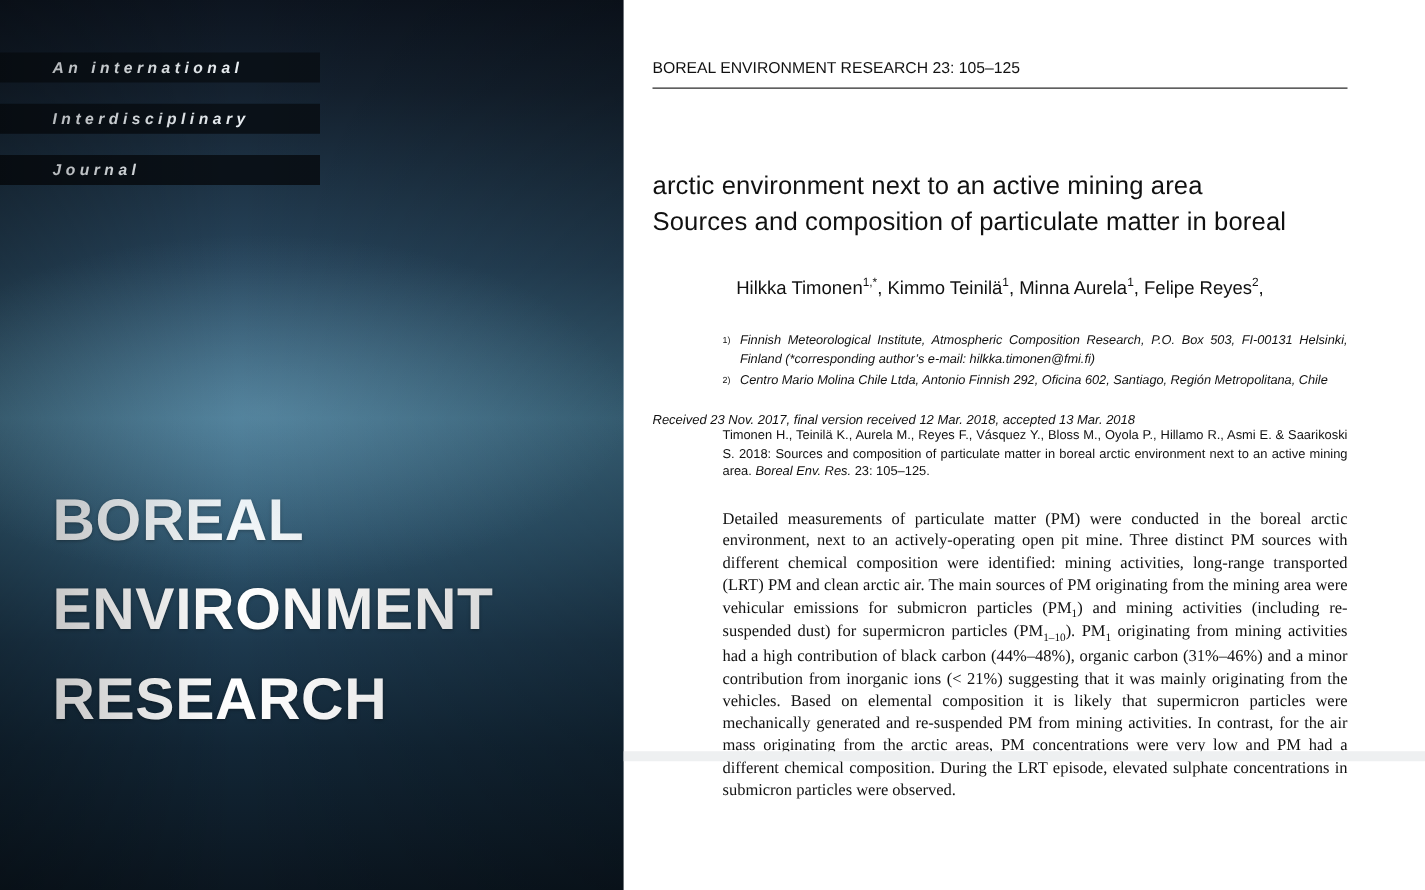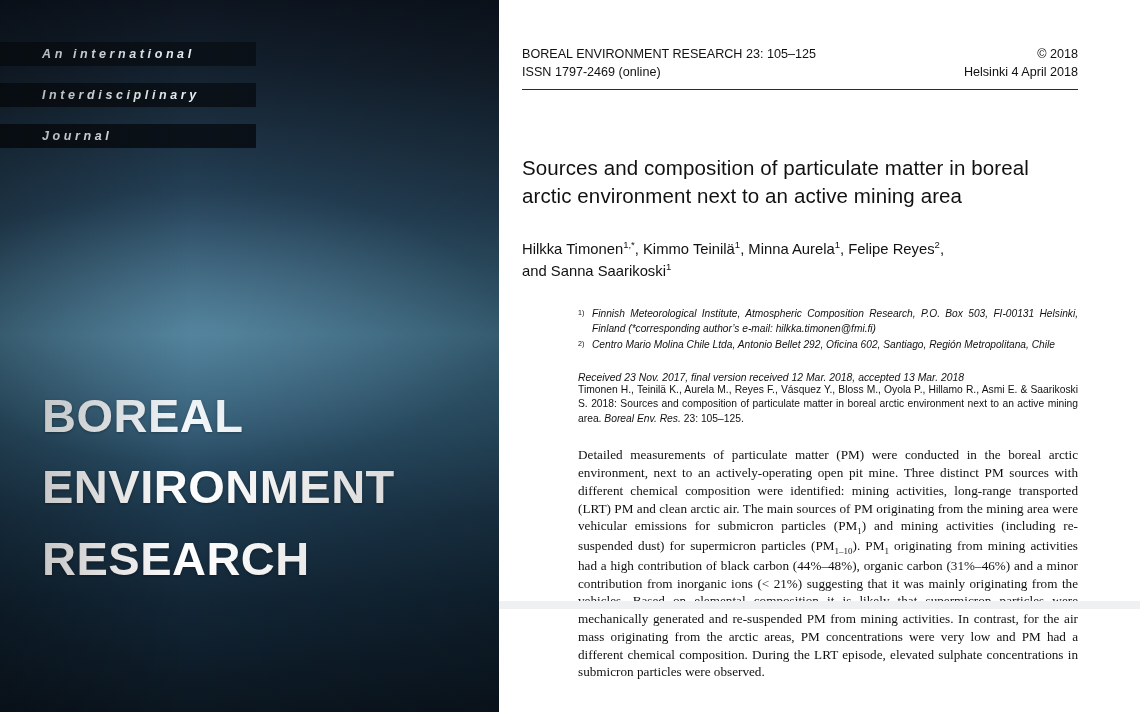--- a/index.html
+++ b/index.html
@@ -114,20 +114,21 @@
     color: #111;
     font-weight: 400;
     letter-spacing: 0.1px;
   }
 
   .authors {
     margin-top: 28px;
     font-size: 14.8px;
     line-height: 1.45;
     color: #111;
+    text-align: center;
   }
   .authors sup { font-size: 9.5px; vertical-align: super; }
 
   .affil {
     margin-top: 24px;
     margin-left: 56px;
     font-size: 10.2px;
     font-style: italic;
     color: #111;
     line-height: 1.45;
@@ -142,21 +143,20 @@
     flex: 0 0 14px;
     font-style: normal;
     font-size: 8.5px;
     vertical-align: super;
     padding-top: 1px;
   }
   .affil .body { flex: 1 1 auto; }
 
   .received {
     margin-top: 18px;
-    margin-left: 56px;
     font-size: 10.4px;
     font-style: italic;
     color: #111;
   }
 
   .citation {
     margin-left: 56px;
     font-size: 10.3px;
     color: #111;
     line-height: 1.42;
@@ -201,47 +201,41 @@
       <div>RESEARCH</div>
     </div>
   </div>
 
   <div class="article">
     <div class="article-inner">
 
       <div class="runhead">
         <div class="left">
           <div>BOREAL ENVIRONMENT RESEARCH 23: 105–125</div>
-          <div>ISSN 1797-2469 (online)</div>
         </div>
-        <div class="right">
-          <div>© 2018</div>
-          <div>Helsinki 4 April 2018</div>
-        </div>
       </div>
       <div class="rule"></div>
 
       <div class="title">
+        <div>arctic environment next to an active mining area</div>
         <div>Sources and composition of particulate matter in boreal</div>
-        <div>arctic environment next to an active mining area</div>
       </div>
 
       <div class="authors">
         <div>Hilkka Timonen<sup>1,*</sup>, Kimmo Teinilä<sup>1</sup>, Minna Aurela<sup>1</sup>, Felipe Reyes<sup>2</sup>,</div>
-        <div>and Sanna Saarikoski<sup>1</sup></div>
       </div>
 
       <div class="affil">
         <div class="row">
           <div class="marker"><sup>1)</sup></div>
           <div class="body">Finnish Meteorological Institute, Atmospheric Composition Research, P.O. Box 503, FI-00131 Helsinki, Finland (*corresponding author’s e-mail: hilkka.timonen@fmi.fi)</div>
         </div>
         <div class="row">
           <div class="marker"><sup>2)</sup></div>
-          <div class="body">Centro Mario Molina Chile Ltda, Antonio Bellet 292, Oficina 602, Santiago, Región Metropolitana, Chile</div>
+          <div class="body">Centro Mario Molina Chile Ltda, Antonio Finnish 292, Oficina 602, Santiago, Región Metropolitana, Chile</div>
         </div>
       </div>
 
       <div class="received">Received 23 Nov. 2017, final version received 12 Mar. 2018, accepted 13 Mar. 2018</div>
 
       <div class="citation">Timonen H., Teinilä K., Aurela M., Reyes F., Vásquez Y., Bloss M., Oyola P., Hillamo R., Asmi E. &amp; Saarikoski S. 2018: Sources and composition of particulate matter in boreal arctic environment next to an active mining area. <i>Boreal Env. Res.</i> 23: 105–125.</div>
 
       <div class="abstract">Detailed measurements of particulate matter (PM) were conducted in the boreal arctic environment, next to an actively-operating open pit mine. Three distinct PM sources with different chemical composition were identified: mining activities, long-range transported (LRT) PM and clean arctic air. The main sources of PM originating from the mining area were vehicular emissions for submicron particles (PM<sub>1</sub>) and mining activities (including re-suspended dust) for supermicron particles (PM<sub>1–10</sub>). PM<sub>1</sub> originating from mining activities had a high contribution of black carbon (44%–48%), organic carbon (31%–46%) and a minor contribution from inorganic ions (&lt; 21%) suggesting that it was mainly originating from the vehicles. Based on elemental composition it is likely that supermicron particles were mechanically generated and re-suspended PM from mining activities. In contrast, for the air mass originating from the arctic areas, PM concentrations were very low and PM had a different chemical composition. During the LRT episode, elevated sulphate concentrations in submicron particles were observed.</div>
 
     </div>

